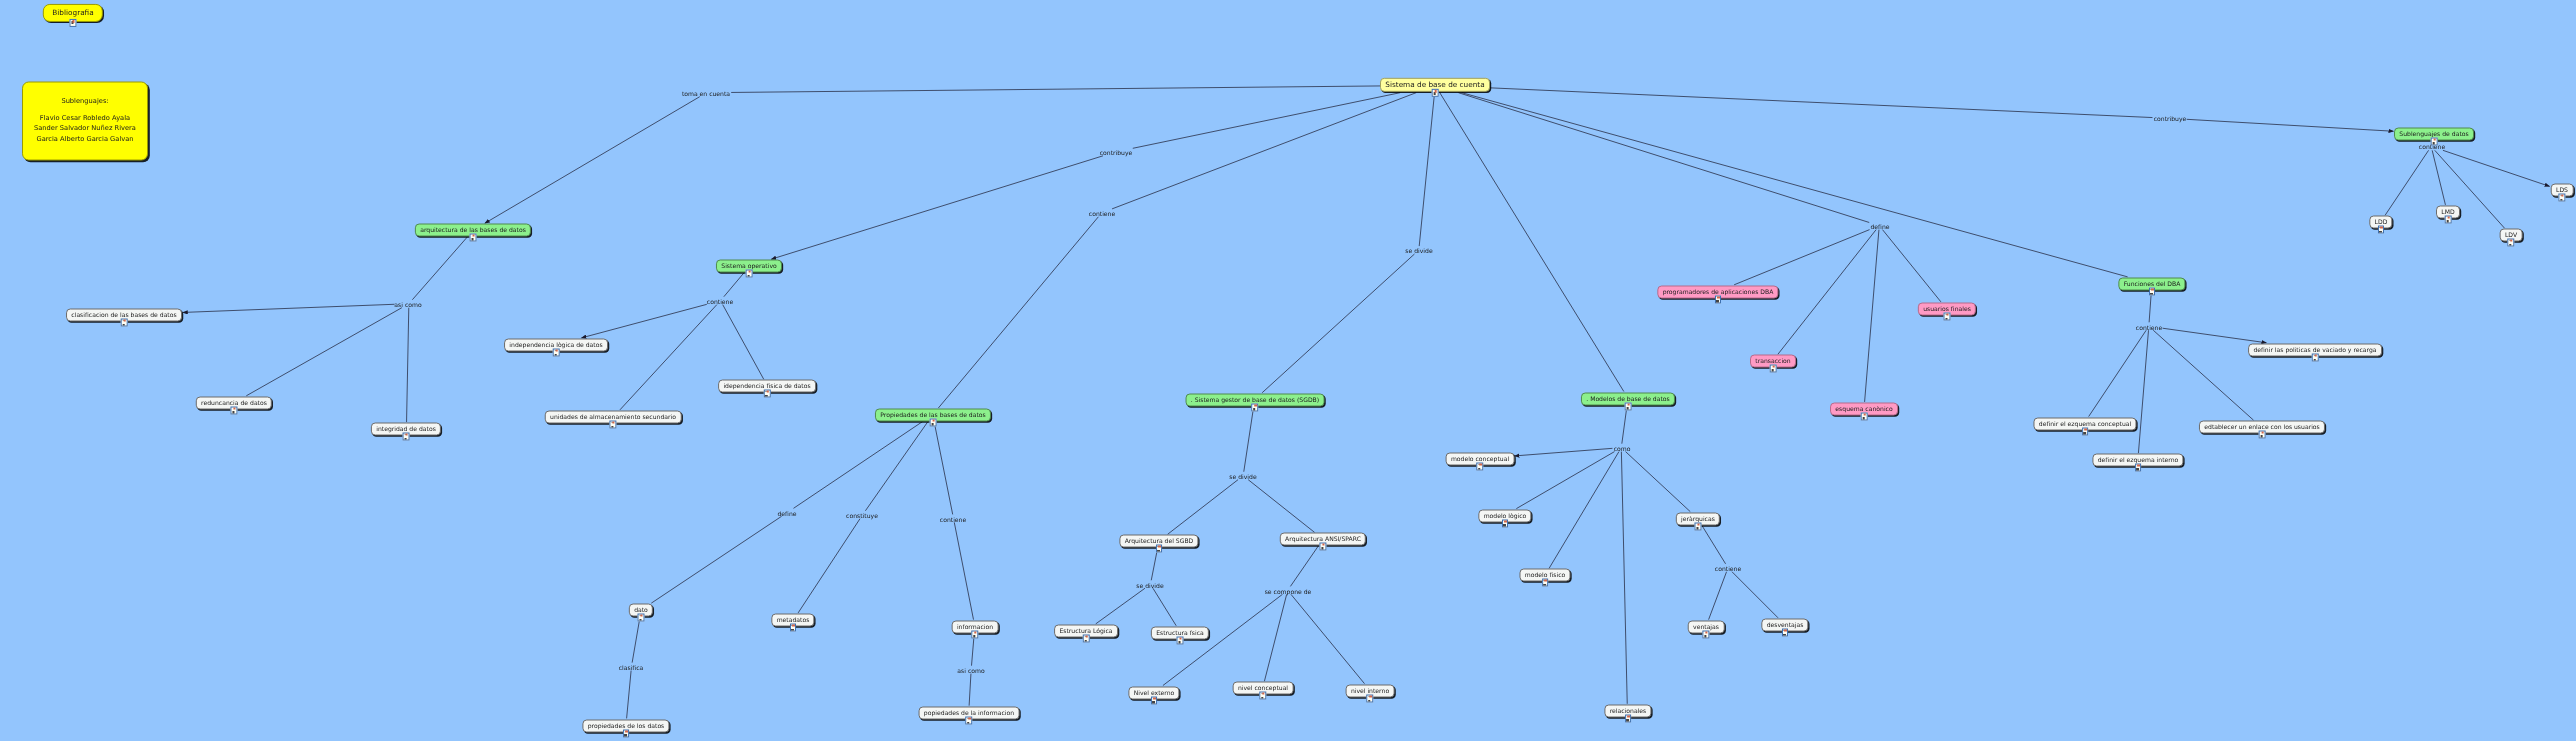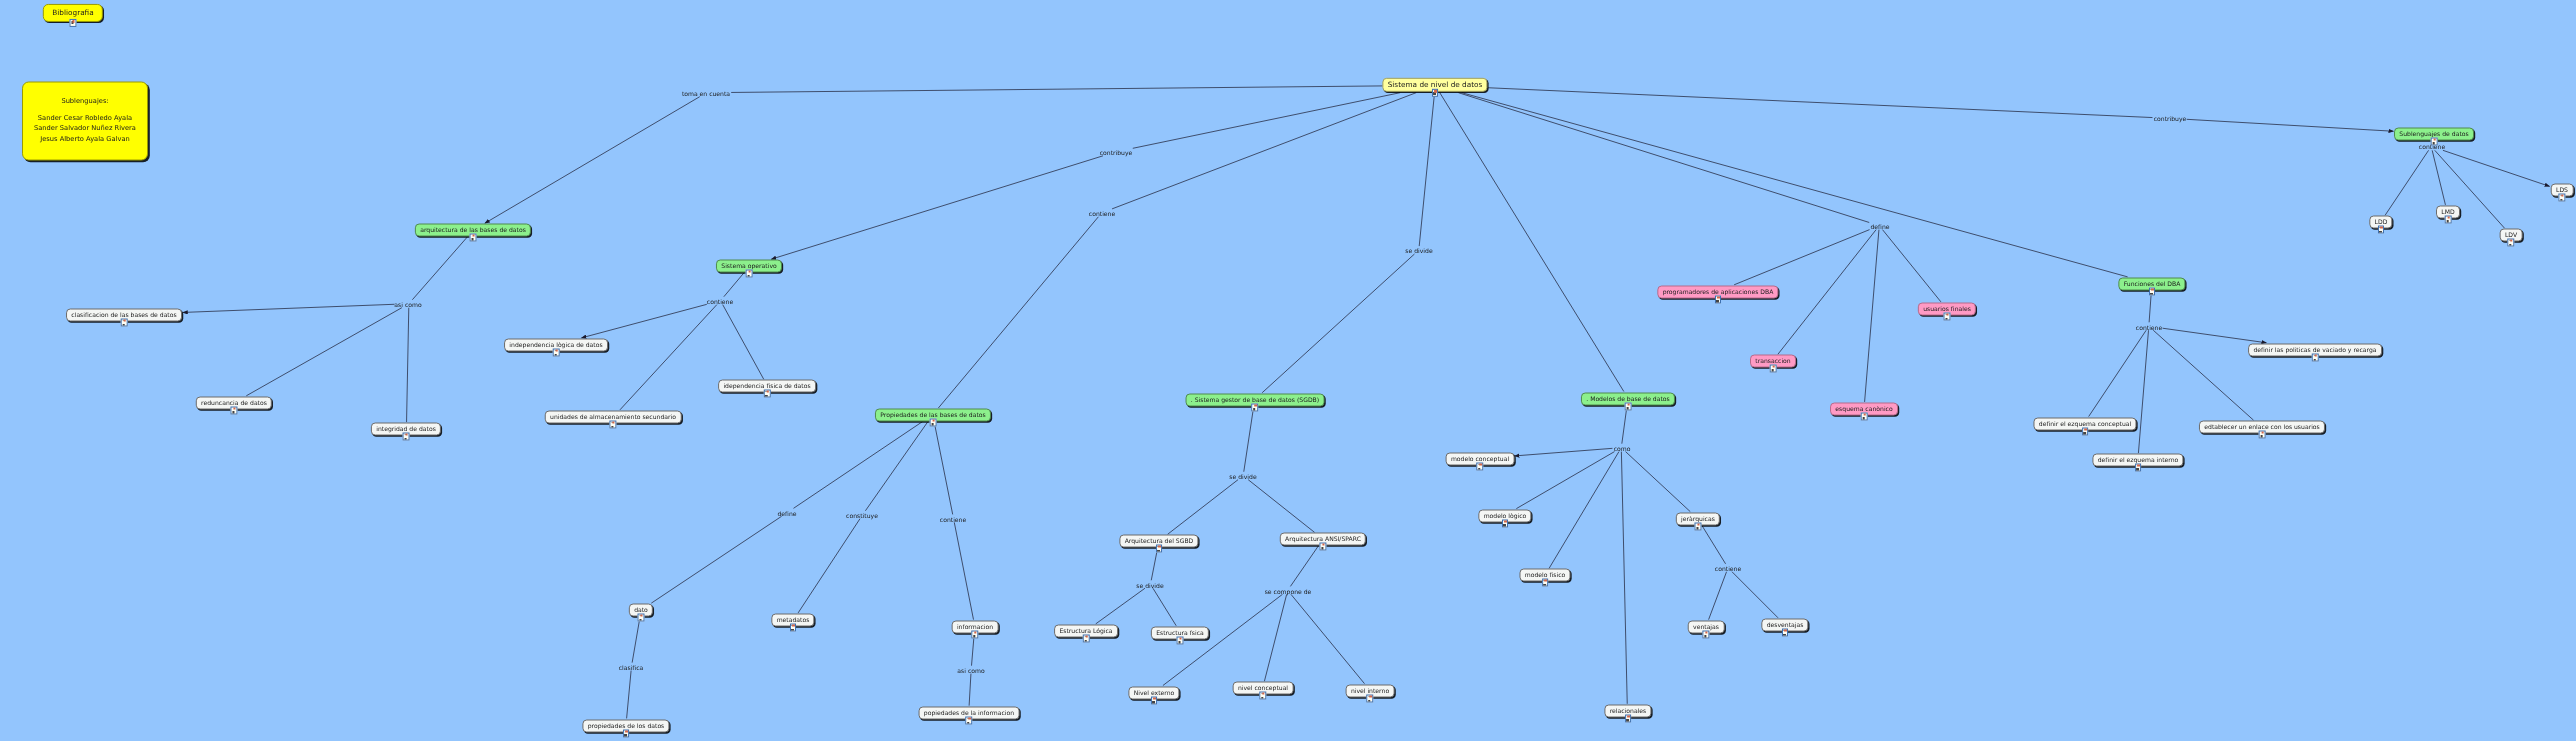--- a/index.html
+++ b/index.html
@@ -184,28 +184,28 @@
         <line x1="3529.2484848484846" y1="541.5" x2="3693.733333333333" y2="689"></line>
         <line x1="3521.4657534246576" y1="541.5" x2="3504.904109589041" y2="743"></line>
         <line x1="3986.904761904762" y1="230" x2="3986.2380952380954" y2="233.5"></line>
         <line x1="3980.6491935483873" y1="246.5" x2="3909.3629032258063" y2="353"></line>
         <line x1="3986.5794392523367" y1="246.5" x2="4008.3271028037384" y2="336"></line>
         <line x1="3990.8275862068967" y1="246.5" x2="4105.137931034483" y2="374"></line>
         <line x1="4004.2291666666665" y1="246.5" x2="4179" y2="305.5774647887324" marker-end="url(#arrowhead)"></line>
       </g>
   </svg>
   <div id="node-layer">
-      <div class="node yellow title" style="left: 73px; top: 13px;"><span>Bibliografia</span><span class="res-icon"></span></div>
+      <div class="node yellow title" style="left: 73px; top: 13px; border-radius: 7px;"><span>Bibliografia</span><span class="res-icon"></span></div>
       <div class="node yellow legend" style="left: 85px; top: 121px;">
         <div class="legend-head">Sublenguajes:</div>
-        <div>Sander Cesar Robledo Ayala</div>
+        <div>Flavio Cesar Robledo Ayala</div>
         <div>Sander Salvador Nuñez Rivera</div>
-        <div>Jesus Alberto Ayala Galvan</div>
+        <div>Garcia Alberto Garcia Galvan</div>
       </div>
-      <div class="node paleyellow big" style="left: 1435px; top: 85px;"><span>Sistema de nivel de datos</span><span class="res-icon"></span></div>
+      <div class="node paleyellow big" style="left: 1435px; top: 85px;"><span>Sistema de base de cuenta</span><span class="res-icon"></span></div>
       <div class="node green" style="left: 473px; top: 230px;"><span>arquitectura de las bases de datos</span><span class="res-icon"></span></div>
       <div class="node green" style="left: 749px; top: 266px;"><span>Sistema operativo</span><span class="res-icon"></span></div>
       <div class="node green" style="left: 933px; top: 415px;"><span>Propiedades de las bases de datos</span><span class="res-icon"></span></div>
       <div class="node green" style="left: 1255px; top: 400px;"><span>. Sistema gestor de base de datos (SGDB)</span><span class="res-icon"></span></div>
       <div class="node green" style="left: 1628px; top: 399px;"><span>. Modelos de base de datos</span><span class="res-icon"></span></div>
       <div class="node green" style="left: 2152px; top: 284px;"><span>Funciones del DBA</span><span class="res-icon"></span></div>
       <div class="node green" style="left: 2434px; top: 134px;"><span>Sublenguajes de datos</span><span class="res-icon"></span></div>
       <div class="node white" style="left: 124px; top: 315px;"><span>clasificacion de las bases de datos</span><span class="res-icon"></span></div>
       <div class="node white" style="left: 234px; top: 403px;"><span>reduncancia de datos</span><span class="res-icon"></span></div>
       <div class="node white" style="left: 406px; top: 429px;"><span>integridad de datos</span><span class="res-icon"></span></div>

